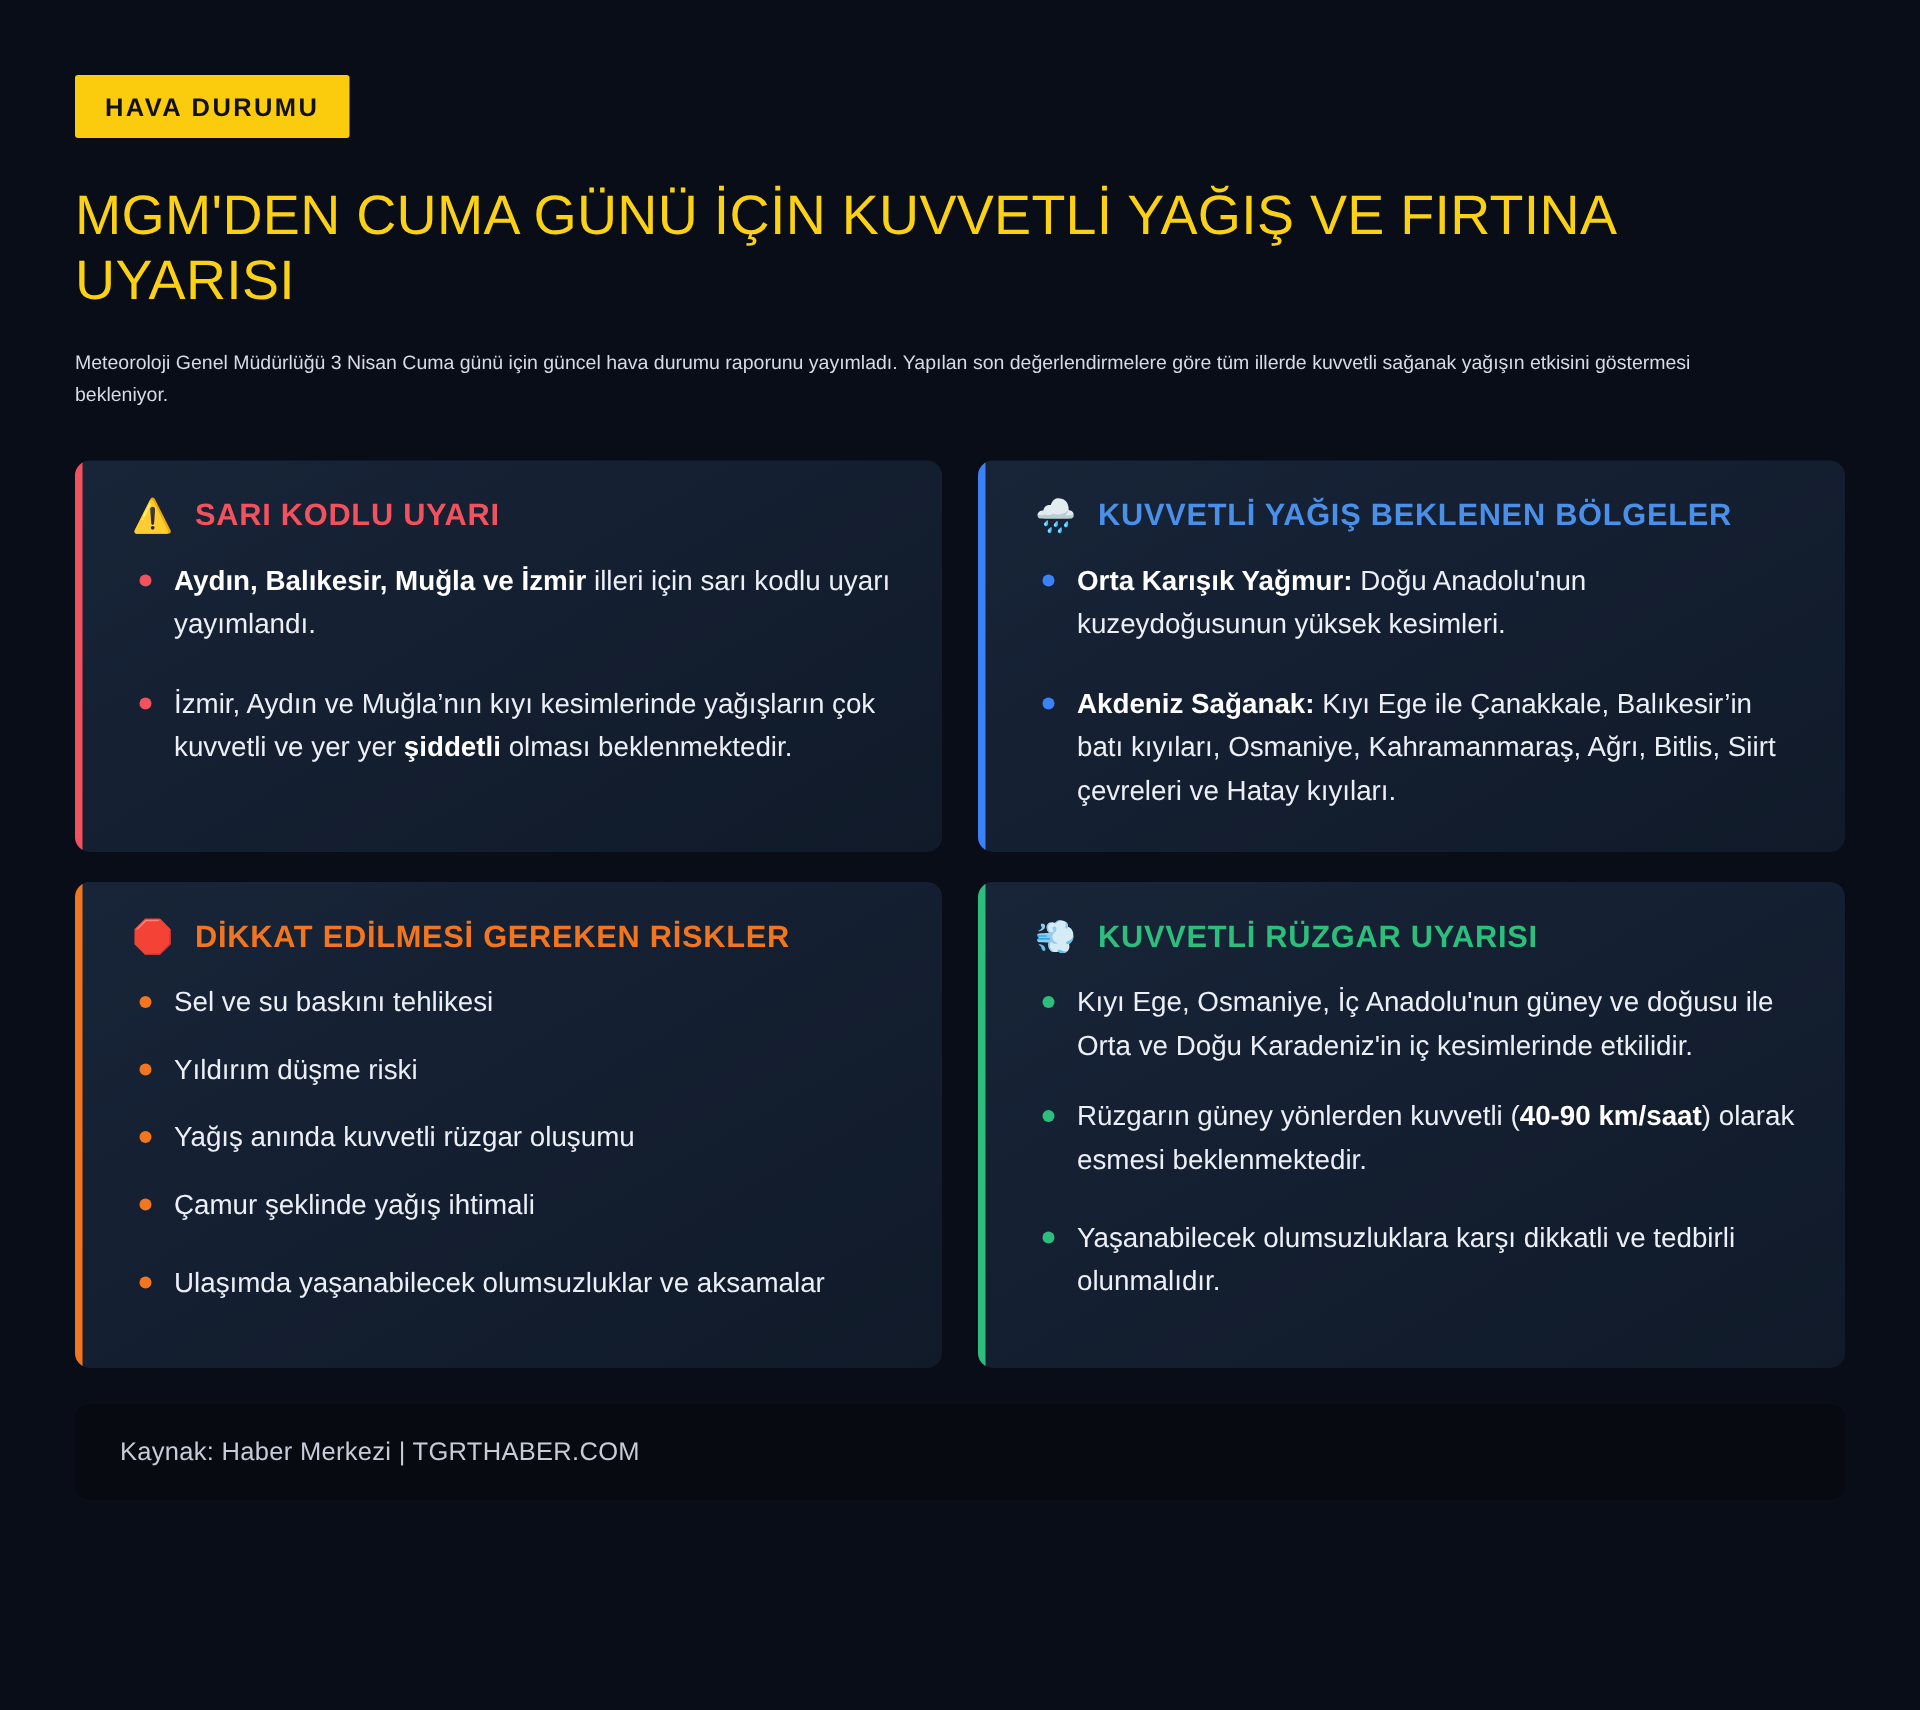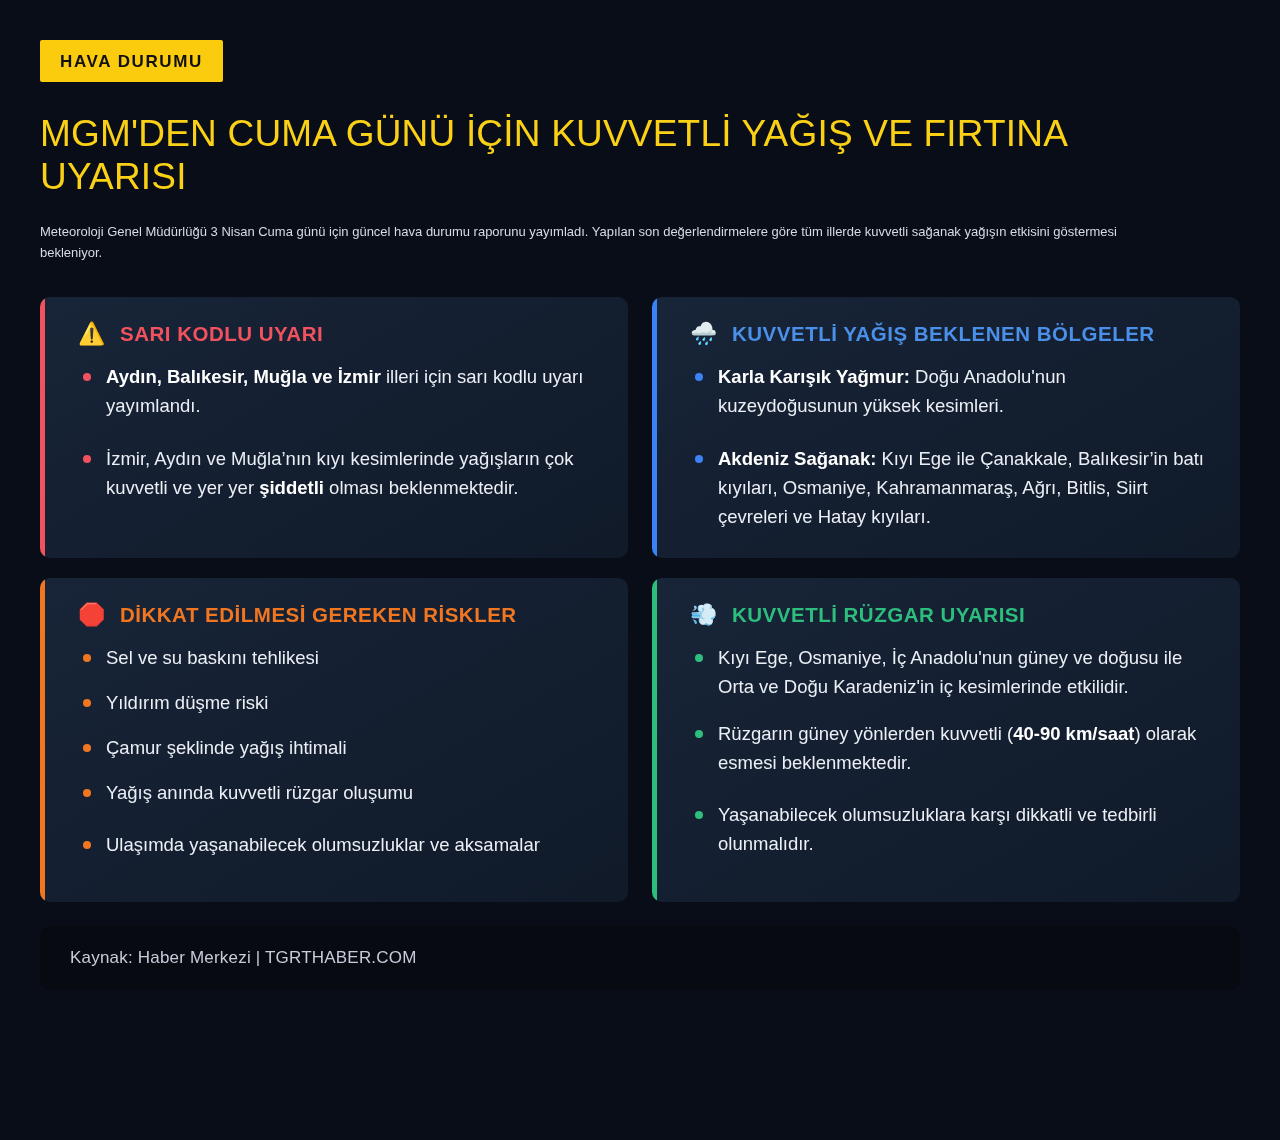--- a/index.html
+++ b/index.html
@@ -10,21 +10,21 @@
     height: 1140px;
     background: #090d18;
     font-family: "Liberation Sans", sans-serif;
     -webkit-font-smoothing: antialiased;
   }
 
   .page {
     width: 1280px;
     height: 1140px;
     background: #090d18;
-    padding: 40px;
+    padding: 50px;
     display: flex;
     flex-direction: column;
     overflow: hidden;
   }
 
   
   .badge {
     display: inline-block;
     align-self: flex-start;
     background: #facc0d;
@@ -166,34 +166,34 @@
           <li><b>Aydın, Balıkesir, Muğla ve İzmir</b><span> illeri için sarı kodlu uyarı yayımlandı.</span></li>
           <li><span>İzmir, Aydın ve Muğla’nın kıyı kesimlerinde yağışların çok kuvvetli ve yer yer </span><b>şiddetli</b><span> olması beklenmektedir.</span></li>
         </ul>
       </section>
       <section class="card" style="--accent: #3b82f6; --title: #4a8fe8;">
         <div class="card-head">
           <span class="card-icon">🌧️</span>
           <h2 class="card-title">KUVVETLİ YAĞIŞ BEKLENEN BÖLGELER</h2>
         </div>
         <ul class="bullets">
-          <li><b>Karla Karışık Yağmur:</b><span> Doğu Anadolu'nun kuzeydoğusunun yüksek kesimleri.</span></li>
+          <li><b>Orta Karışık Yağmur:</b><span> Doğu Anadolu'nun kuzeydoğusunun yüksek kesimleri.</span></li>
           <li><b>Akdeniz Sağanak:</b><span> Kıyı Ege ile Çanakkale, Balıkesir’in batı kıyıları, Osmaniye, Kahramanmaraş, Ağrı, Bitlis, Siirt çevreleri ve Hatay kıyıları.</span></li>
         </ul>
       </section>
       <section class="card compact" style="--accent: #f1761f; --title: #f1761f;">
         <div class="card-head">
           <span class="card-icon">🛑</span>
           <h2 class="card-title">DİKKAT EDİLMESİ GEREKEN RİSKLER</h2>
         </div>
         <ul class="bullets">
           <li><span>Sel ve su baskını tehlikesi</span></li>
           <li><span>Yıldırım düşme riski</span></li>
+          <li><span>Yağış anında kuvvetli rüzgar oluşumu</span></li>
           <li><span>Çamur şeklinde yağış ihtimali</span></li>
-          <li><span>Yağış anında kuvvetli rüzgar oluşumu</span></li>
           <li><span>Ulaşımda yaşanabilecek olumsuzluklar ve aksamalar</span></li>
         </ul>
       </section>
       <section class="card" style="--accent: #2dbe7e; --title: #2dbe7e;">
         <div class="card-head">
           <span class="card-icon">💨</span>
           <h2 class="card-title">KUVVETLİ RÜZGAR UYARISI</h2>
         </div>
         <ul class="bullets">
           <li><span>Kıyı Ege, Osmaniye, İç Anadolu'nun güney ve doğusu ile Orta ve Doğu Karadeniz'in iç kesimlerinde etkilidir.</span></li>

